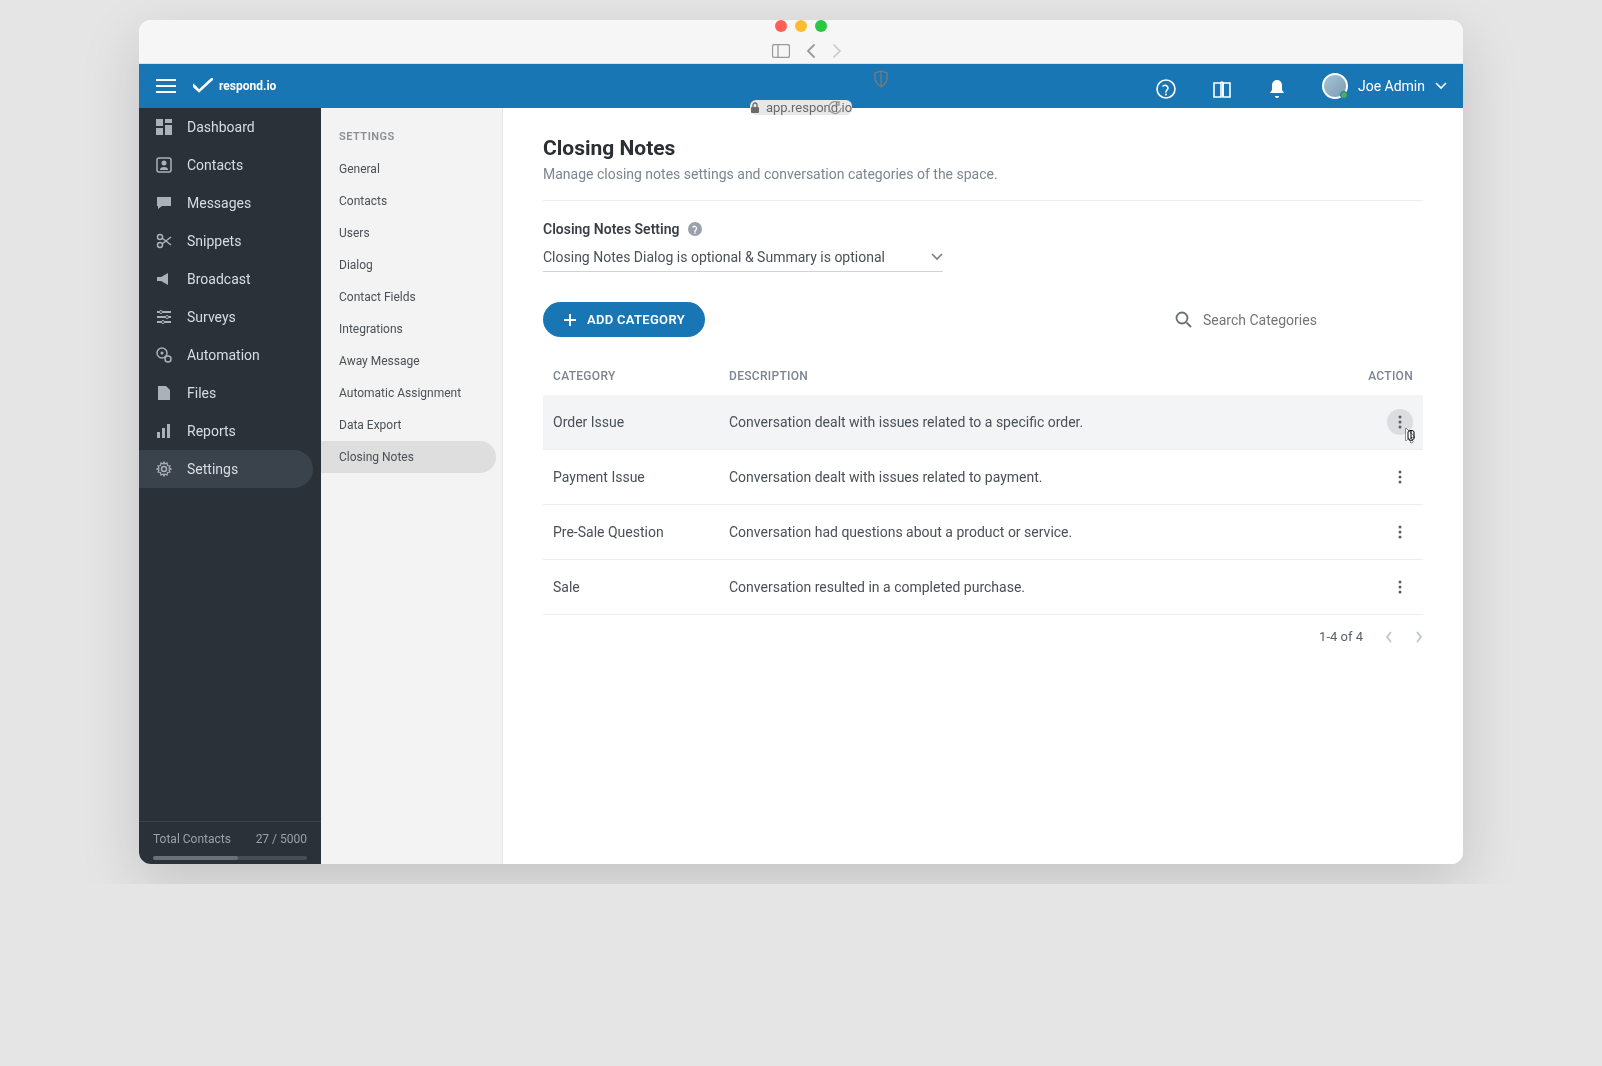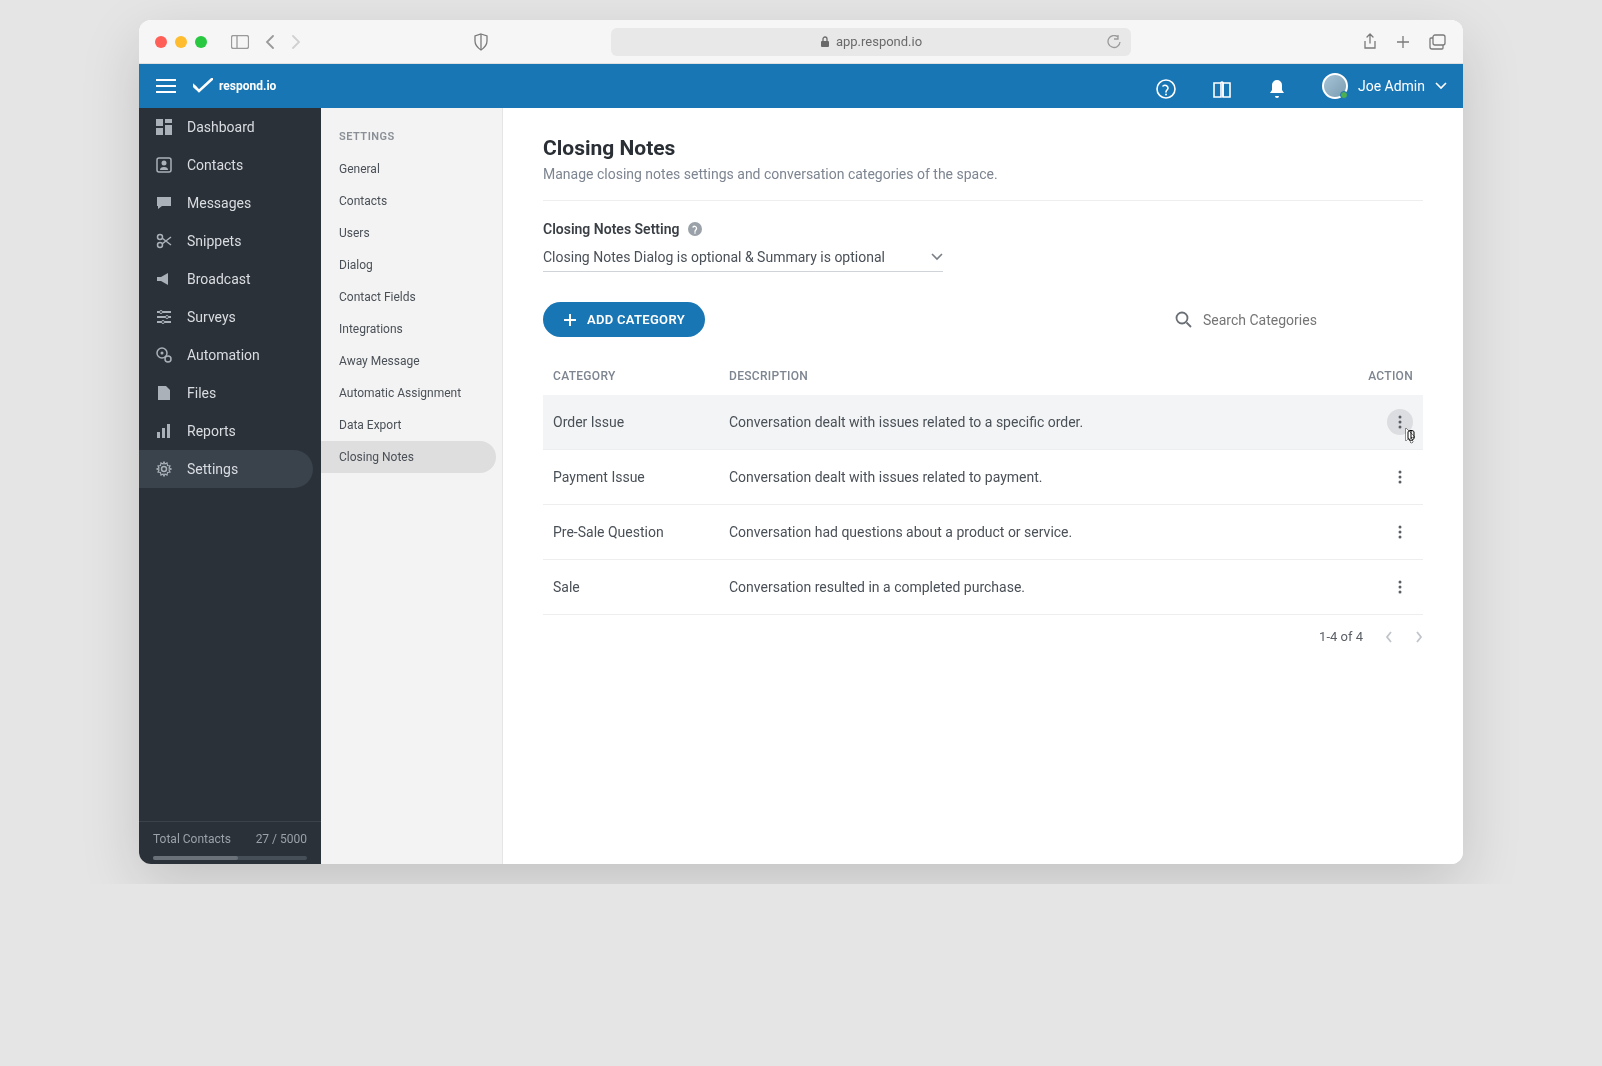--- a/index.html
+++ b/index.html
@@ -1,20 +1,20 @@
 <!DOCTYPE html>
 <html><head>
 <meta charset="utf-8">
 <style>
 * { margin: 0; padding: 0; box-sizing: border-box; font-family: -apple-system, BlinkMacSystemFont, "Segoe UI", Roboto, sans-serif; }
 body { background: #e5e5e5; padding: 20px; }
 .browser-window { width: 1324px; background: #fff; border-radius: 12px; overflow: hidden; box-shadow: 0 20px 60px rgba(0,0,0,0.15); margin: 0 auto; }
 
 
-.browser-toolbar { height: 44px; background: #f6f6f6; display: flex; align-items: center; padding: 0 16px; border-bottom: 1px solid #e0e0e0; gap: 12px; }
+.browser-toolbar { height: 44px; background: #f6f6f6; display: flex; align-items: center; padding: 0 16px; border-bottom: 1px solid #e0e0e0; gap: 12px; flex-direction: column; }
 .traffic-lights { display: flex; gap: 8px; }
 .traffic-light { width: 12px; height: 12px; border-radius: 50%; }
 .red { background: #ff5f57; }
 .yellow { background: #febc2e; }
 .green { background: #28c840; }
 .browser-actions-left { display: flex; gap: 16px; color: #9a9a9a; margin-left: 12px; align-items: center; }
 .browser-url-bar { flex: 1; max-width: 520px; height: 28px; background: #e8e8e8; border-radius: 6px; margin: 0 auto; display: flex; align-items: center; justify-content: center; gap: 6px; color: #6a6a6a; font-size: 13px; position: relative; }
 .url-reload { position: absolute; right: 10px; color: #9a9a9a; }
 .browser-actions-right { display: flex; gap: 18px; color: #7a7a7a; margin-left: auto; align-items: center; }
 .icon { display: inline-flex; align-items: center; justify-content: center; }

